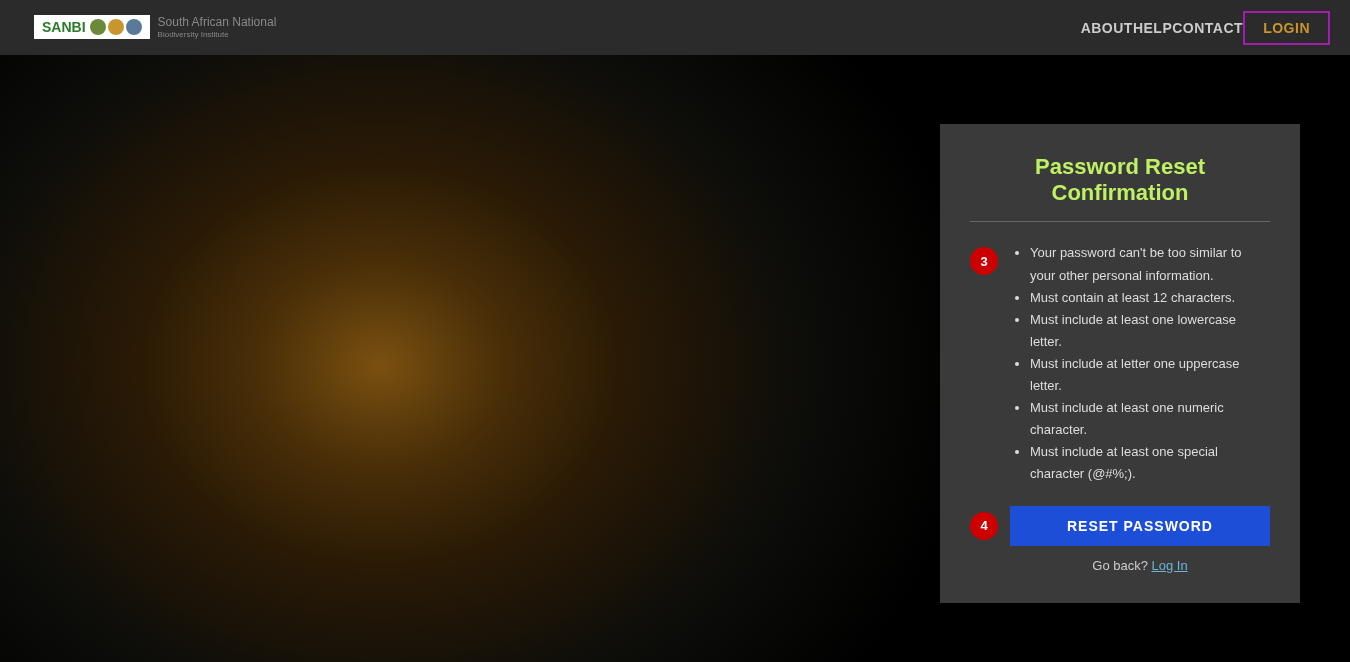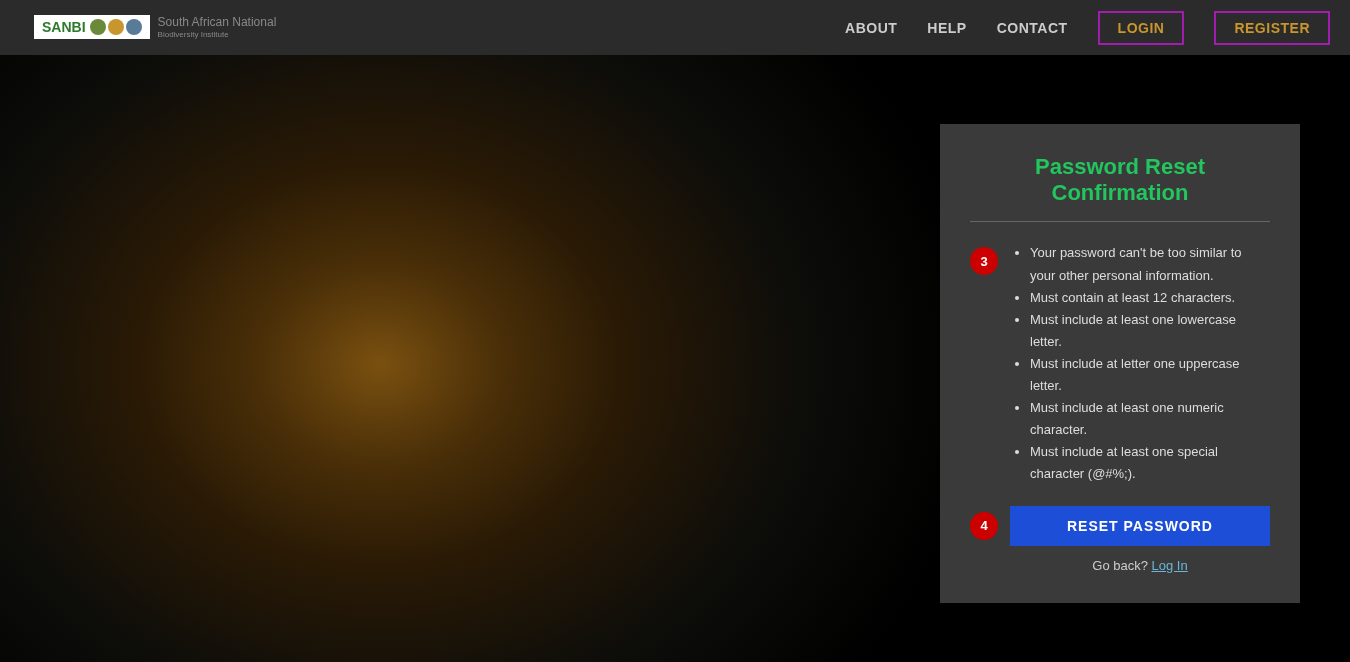--- a/index.html
+++ b/index.html
@@ -47,21 +47,20 @@
     }
     .logo-icon {
       width: 16px;
       height: 16px;
       background: #888;
       border-radius: 50%;
     }
     .navbar-nav {
       display: flex;
       align-items: center;
-      gap: 30px;
     }
     .nav-link {
       color: #ccc;
       text-decoration: none;
       font-size: 14px;
       font-weight: 600;
       letter-spacing: 0.5px;
       cursor: pointer;
     }
     .nav-btn {
@@ -103,21 +102,21 @@
       background: #3a3a3a;
       width: 360px;
       padding: 30px;
       flex-shrink: 0;
       margin-top: 10px;
     }
 
     .card-title {
       font-size: 22px;
       font-weight: bold;
-      color: #22c55e;
+      color: #bef264;
       text-align: center;
       padding-bottom: 15px;
       border-bottom: 1px solid #666;
       margin-bottom: 20px;
     }
 
     .field-group {
       position: relative;
       margin-bottom: 18px;
     }
@@ -262,21 +261,20 @@
       <span style="font-size:12px;color:#888;line-height:1.3;">South African National</span>
       <span style="font-size:8px;color:#888;line-height:1.3;">Biodiversity Institute</span>
     </div>
   </div>
 
   <div class="navbar-nav">
     <a class="nav-link">ABOUT</a>
     <a class="nav-link">HELP</a>
     <a class="nav-link">CONTACT</a>
     <button class="nav-btn">LOGIN</button>
-    <button class="nav-btn">REGISTER</button>
   </div>
 </nav>
 
 <div class="hero">
   <div class="lion-bg"></div>
 
   <div class="card">
     <h2 class="card-title">Password Reset Confirmation</h2>
 
     <div class="fields-container">

